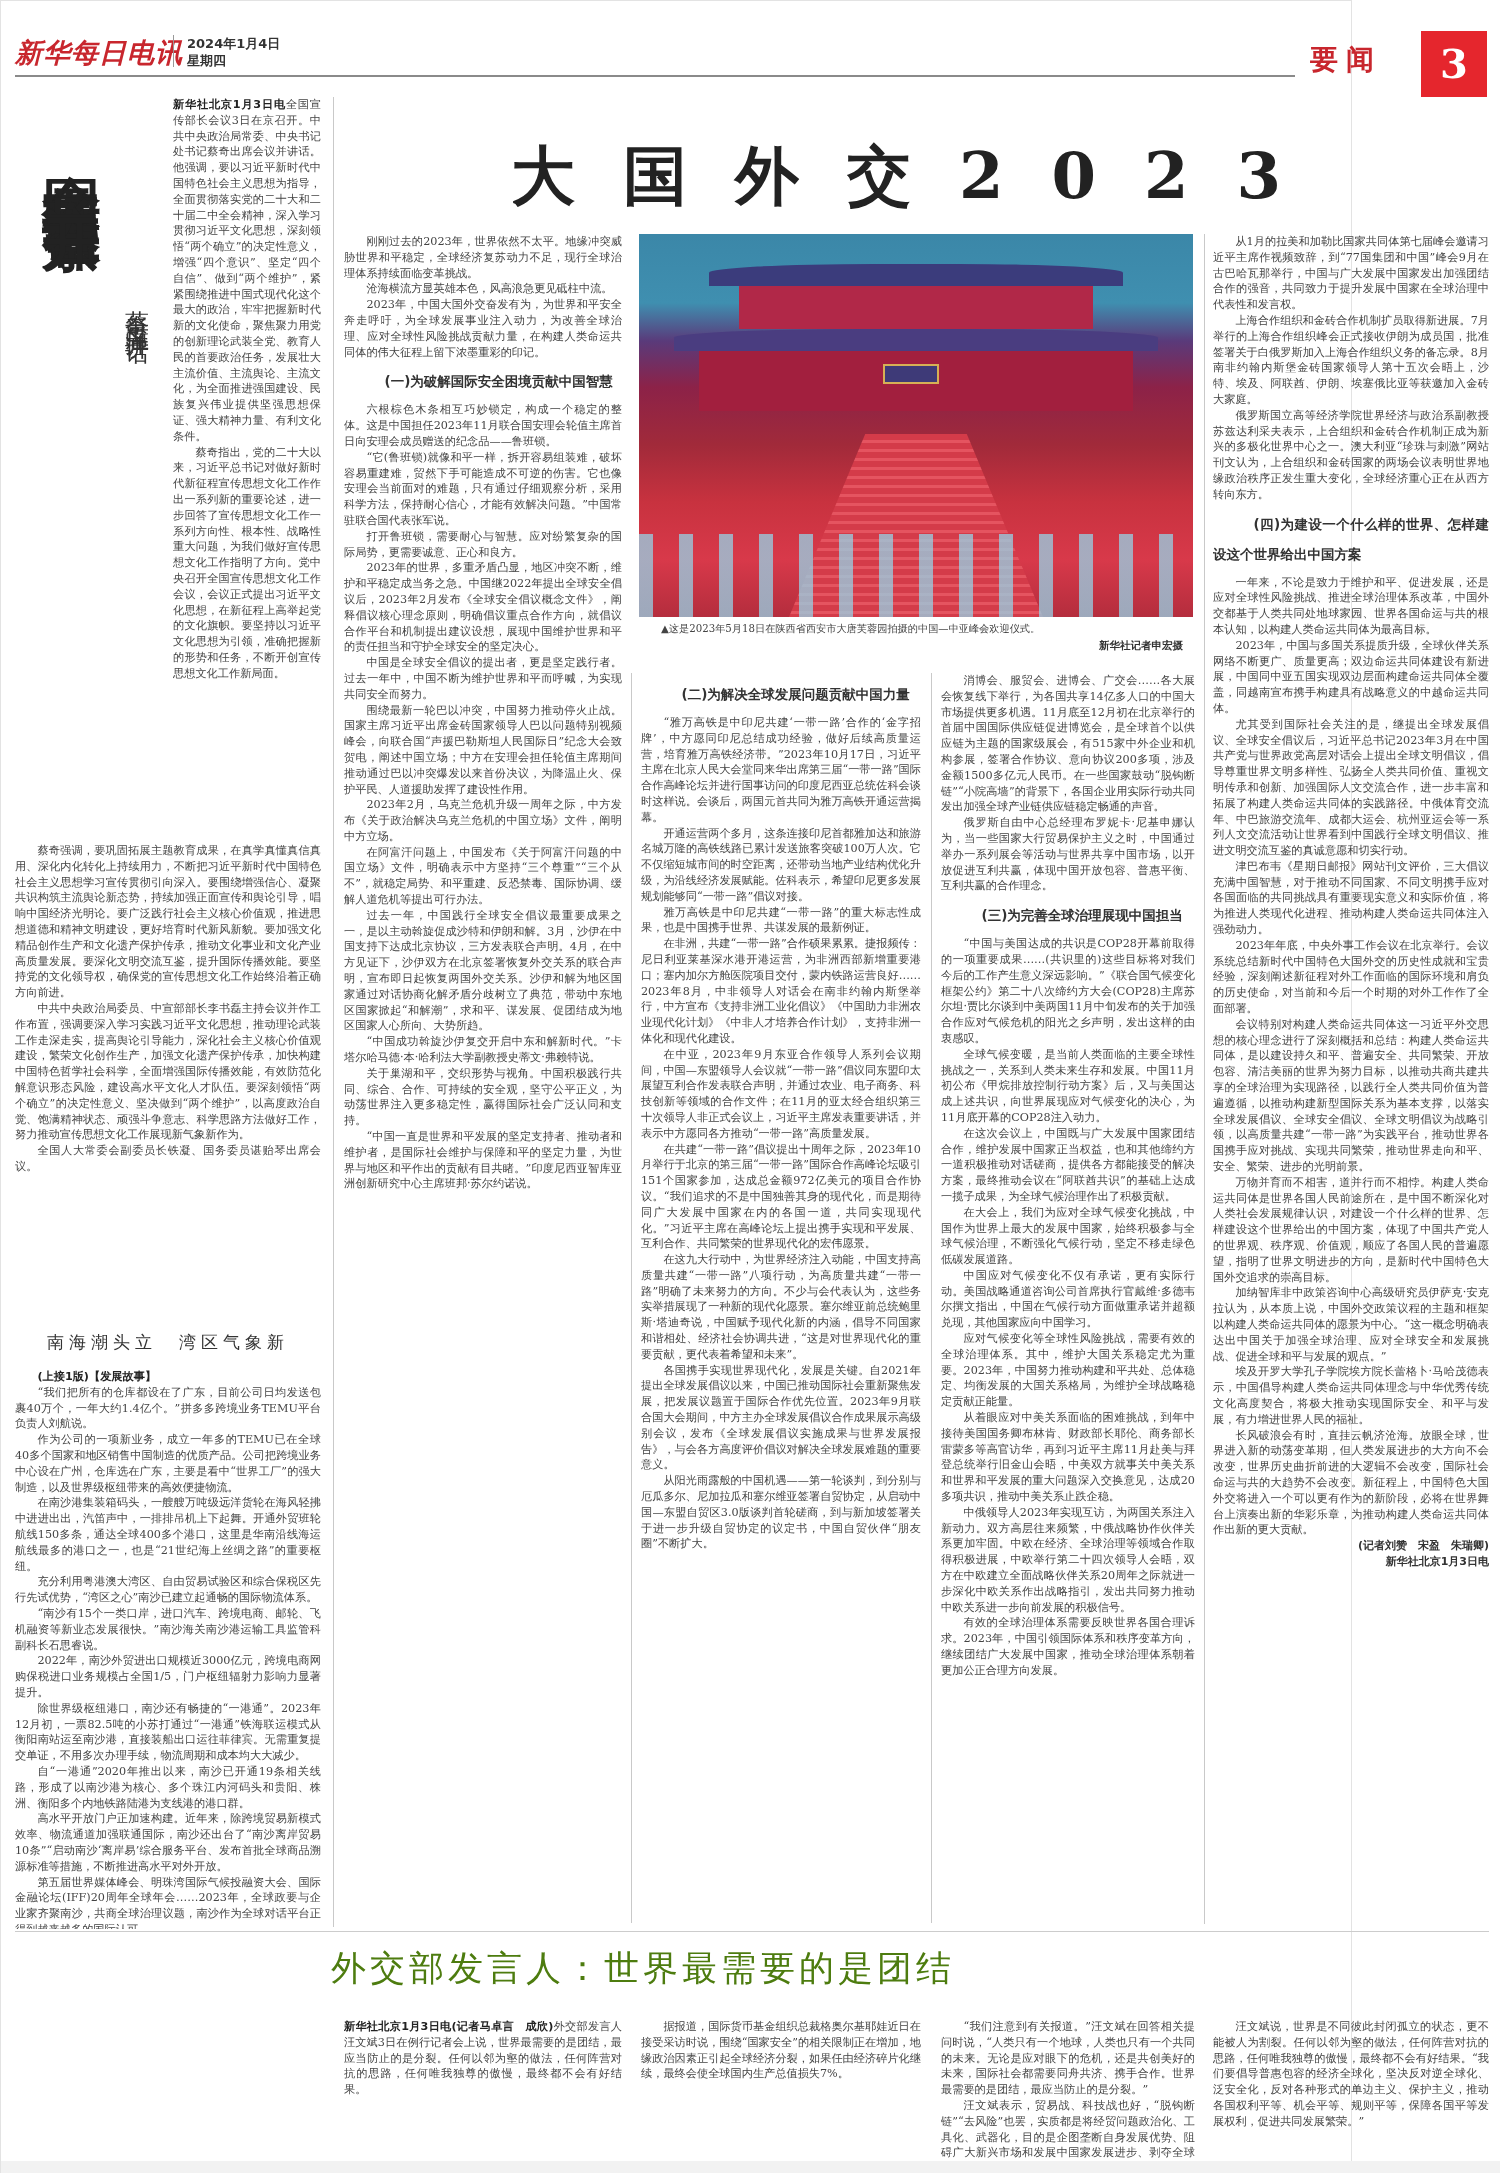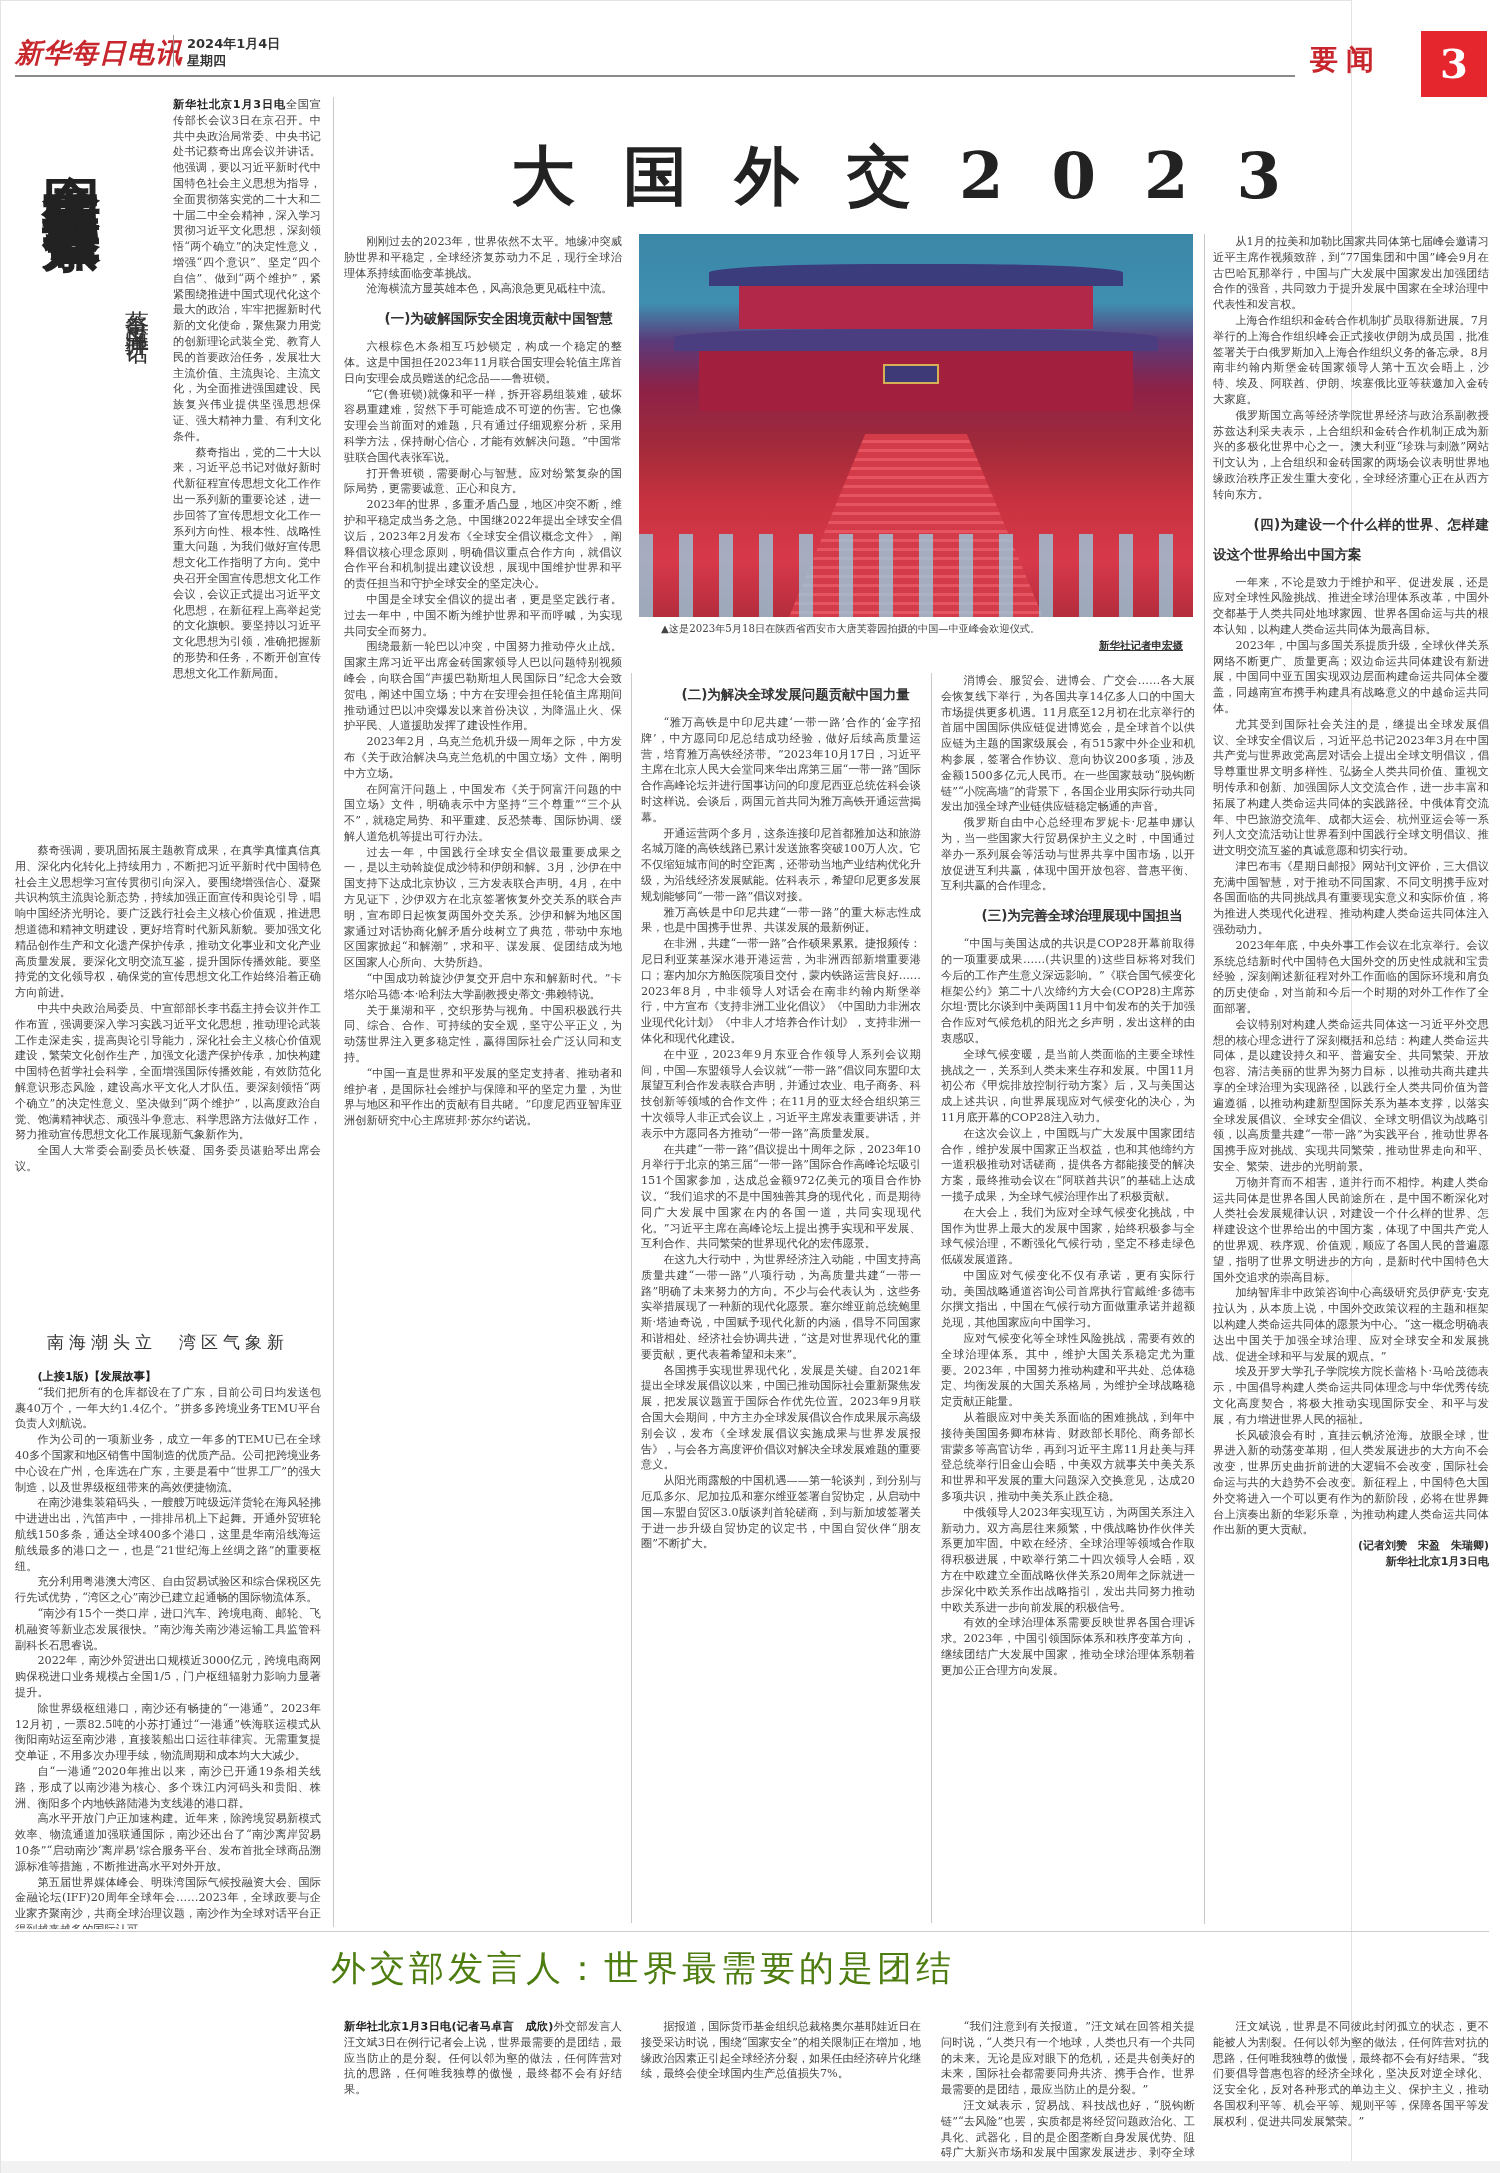--- a/index.html
+++ b/index.html
@@ -39,21 +39,21 @@
   .photo { position: absolute; left: 638px; top: 233px; width: 554px; height: 383px; overflow: hidden;
     background: linear-gradient(180deg, #3b87a8 0%, #3f8fb0 18%, #5a3a7a 28%, #8c2248 40%, #a12a3a 55%, #c8323f 70%, #d8394a 85%, #b42d3d 100%); }
   .photo .roof1 { position: absolute; left: 70px; top: 30px; width: 414px; height: 22px; background: #3b3c7c; border-radius: 40% 40% 0 0; }
   .photo .roof2 { position: absolute; left: 35px; top: 95px; width: 484px; height: 22px; background: #4a3d80; border-radius: 40% 40% 0 0; }
   .photo .hall { position: absolute; left: 100px; top: 52px; width: 354px; height: 43px; background: #b12848; }
   .photo .hall2 { position: absolute; left: 60px; top: 117px; width: 434px; height: 60px; background: #a21f3e; }
   .photo .plaque { position: absolute; left: 244px; top: 130px; width: 56px; height: 20px; background: #3e3a78; border: 2px solid #d6b055; }
   .photo .stairs { position: absolute; left: 150px; top: 200px; width: 254px; height: 183px; background: repeating-linear-gradient(180deg, #d43b49 0 6px, #e55460 6px 9px); clip-path: polygon(30% 0, 70% 0, 100% 100%, 0 100%); }
   .photo .dancers { position: absolute; left: 0; top: 300px; width: 554px; height: 83px; background: repeating-linear-gradient(90deg, rgba(150,210,230,0.75) 0 14px, rgba(200,50,60,0) 14px 40px); }
   .caption { position: absolute; left: 660px; top: 621px; width: 532px; font-family: "DejaVu Serif", serif; font-size: 10.2px; color: #444; line-height: 14px; }
-  .caption-credit { position: absolute; left: 900px; top: 638px; width: 282px; text-align: right; font-family: "DejaVu Sans", sans-serif; font-size: 10.5px; font-weight: bold; color: #333; text-decoration: underline; }
+  .caption-credit { position: absolute; left: 900px; top: 638px; width: 282px; text-align: right; font-family: "DejaVu Sans", sans-serif; font-size: 10.5px; font-weight: bold; color: #333; }
 
   .col-b1 { position: absolute; left: 343px; top: 233px; width: 278px; height: 1670px; overflow: hidden; }
   .col-b2 { position: absolute; left: 640px; top: 672px; width: 280px; height: 1235px; overflow: hidden; }
   .col-b3 { position: absolute; left: 940px; top: 672px; width: 254px; height: 1235px; overflow: hidden; }
   .col-b4 { position: absolute; left: 1212px; top: 233px; width: 276px; height: 1670px; overflow: hidden; }
 
   .hrule { position: absolute; left: 14px; top: 1930px; width: 1474px; height: 1px; background: #ccc; }
   .bottom-title { position: absolute; left: 330px; top: 1944px; width: 1000px; font-family: "DejaVu Serif", serif; font-size: 35px; color: #4d7c0f; letter-spacing: 4px; white-space: nowrap; }
   .col-c1 { position: absolute; left: 343px; top: 2018px; width: 278px; height: 140px; overflow: hidden; }
   .col-c2 { position: absolute; left: 640px; top: 2018px; width: 280px; height: 140px; overflow: hidden; }
@@ -106,20 +106,21 @@
 
   </div>
 
   <div class="colrule" style="left:332px; top:96px; height:1830px;"></div>
 
   <div class="big-title">大国外交2023</div>
 
   <div class="col-b1 txt">
     <p>刚刚过去的2023年，世界依然不太平。地缘冲突威胁世界和平稳定，全球经济复苏动力不足，现行全球治理体系持续面临变革挑战。</p>
     <p>沧海横流方显英雄本色，风高浪急更见砥柱中流。</p>
+    <p>2023年，中国大国外交奋发有为，为世界和平安全奔走呼吁，为全球发展事业注入动力，为改善全球治理、应对全球性风险挑战贡献力量，在构建人类命运共同体的伟大征程上留下浓墨重彩的印记。</p>
     <div class="sub">(一)为破解国际安全困境贡献中国智慧</div>
     <p>六根棕色木条相互巧妙锁定，构成一个稳定的整体。这是中国担任2023年11月联合国安理会轮值主席首日向安理会成员赠送的纪念品——鲁班锁。</p>
     <p>“它(鲁班锁)就像和平一样，拆开容易组装难，破坏容易重建难，贸然下手可能造成不可逆的伤害。它也像安理会当前面对的难题，只有通过仔细观察分析，采用科学方法，保持耐心信心，才能有效解决问题。”中国常驻联合国代表张军说。</p>
     <p>打开鲁班锁，需要耐心与智慧。应对纷繁复杂的国际局势，更需要诚意、正心和良方。</p>
     <p>2023年的世界，多重矛盾凸显，地区冲突不断，维护和平稳定成当务之急。中国继2022年提出全球安全倡议后，2023年2月发布《全球安全倡议概念文件》，阐释倡议核心理念原则，明确倡议重点合作方向，就倡议合作平台和机制提出建议设想，展现中国维护世界和平的责任担当和守护全球安全的坚定决心。</p>
     <p>中国是全球安全倡议的提出者，更是坚定践行者。过去一年中，中国不断为维护世界和平而呼喊，为实现共同安全而努力。</p>
     <p>围绕最新一轮巴以冲突，中国努力推动停火止战。国家主席习近平出席金砖国家领导人巴以问题特别视频峰会，向联合国“声援巴勒斯坦人民国际日”纪念大会致贺电，阐述中国立场；中方在安理会担任轮值主席期间推动通过巴以冲突爆发以来首份决议，为降温止火、保护平民、人道援助发挥了建设性作用。</p>
     <p>2023年2月，乌克兰危机升级一周年之际，中方发布《关于政治解决乌克兰危机的中国立场》文件，阐明中方立场。</p>
     <p>在阿富汗问题上，中国发布《关于阿富汗问题的中国立场》文件，明确表示中方坚持“三个尊重”“三个从不”，就稳定局势、和平重建、反恐禁毒、国际协调、缓解人道危机等提出可行办法。</p>
     <p>过去一年，中国践行全球安全倡议最重要成果之一，是以主动斡旋促成沙特和伊朗和解。3月，沙伊在中国支持下达成北京协议，三方发表联合声明。4月，在中方见证下，沙伊双方在北京签署恢复外交关系的联合声明，宣布即日起恢复两国外交关系。沙伊和解为地区国家通过对话协商化解矛盾分歧树立了典范，带动中东地区国家掀起“和解潮”，求和平、谋发展、促团结成为地区国家人心所向、大势所趋。</p>

